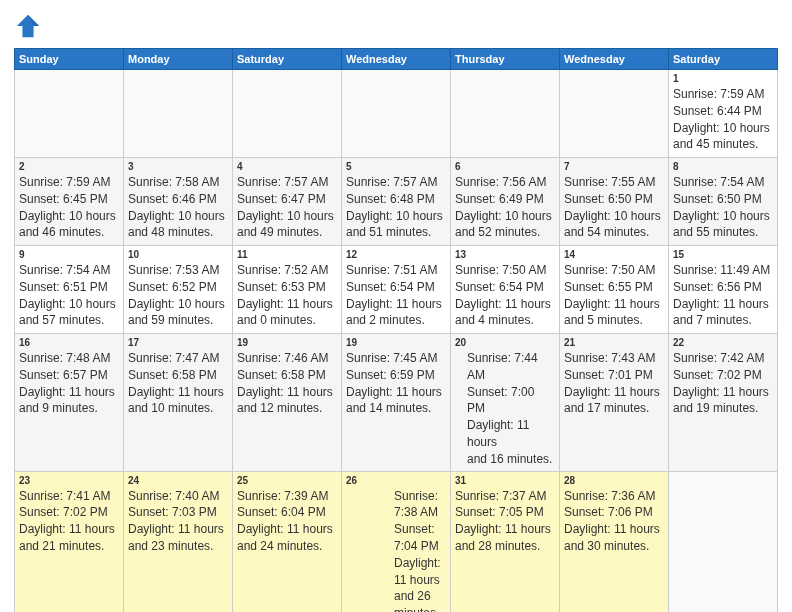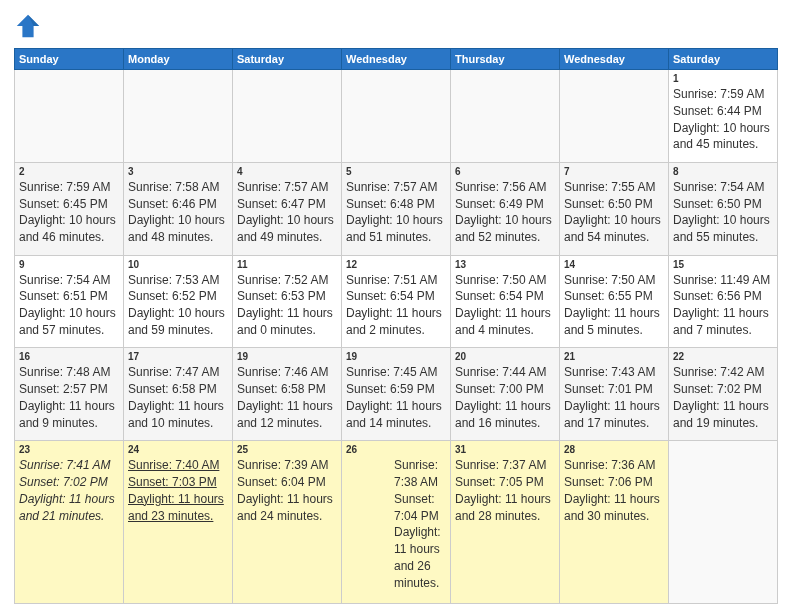--- a/index.html
+++ b/index.html
@@ -253,21 +253,21 @@
             <div class="day-info" style="white-space: pre-line;">Sunrise: 11:49 AM
 Sunset: 6:56 PM
 Daylight: 11 hours
 and 7 minutes.</div>
           </td>
         </tr>
         <tr class="row-week4">
           <td>
             <span class="day-num">16</span>
             <div class="day-info" style="white-space: pre-line;">Sunrise: 7:48 AM
-Sunset: 2:57 PM
+Sunset: 6:57 PM
 Daylight: 11 hours
 and 9 minutes.</div>
           </td>
           <td>
             <span class="day-num">17</span>
             <div class="day-info" style="white-space: pre-line;">Sunrise: 7:47 AM
 Sunset: 6:58 PM
 Daylight: 11 hours
 and 10 minutes.</div>
           </td>
@@ -280,21 +280,21 @@
           </td>
           <td>
             <span class="day-num">19</span>
             <div class="day-info" style="white-space: pre-line;">Sunrise: 7:45 AM
 Sunset: 6:59 PM
 Daylight: 11 hours
 and 14 minutes.</div>
           </td>
           <td>
             <span class="day-num">20</span>
-            <div class="day-info" style="white-space: pre-line;">Sunrise: 7:44 AM
+            <div class="day-info" style="white-space: pre-line; margin-left: 12px;">Sunrise: 7:44 AM
 Sunset: 7:00 PM
 Daylight: 11 hours
 and 16 minutes.</div>
           </td>
           <td>
             <span class="day-num">21</span>
             <div class="day-info" style="white-space: pre-line;">Sunrise: 7:43 AM
 Sunset: 7:01 PM
 Daylight: 11 hours
 and 17 minutes.</div>
@@ -303,28 +303,28 @@
             <span class="day-num">22</span>
             <div class="day-info" style="white-space: pre-line;">Sunrise: 7:42 AM
 Sunset: 7:02 PM
 Daylight: 11 hours
 and 19 minutes.</div>
           </td>
         </tr>
         <tr class="row-week5">
           <td>
             <span class="day-num">23</span>
-            <div class="day-info" style="white-space: pre-line; font-style: italic;">Sunrise: 7:41 AM
+            <div class="day-info" style="white-space: pre-line;">Sunrise: 7:41 AM
 Sunset: 7:02 PM
 Daylight: 11 hours
 and 21 minutes.</div>
           </td>
           <td>
             <span class="day-num">24</span>
-            <div class="day-info" style="white-space: pre-line; text-decoration: underline;">Sunrise: 7:40 AM
+            <div class="day-info" style="white-space: pre-line;">Sunrise: 7:40 AM
 Sunset: 7:03 PM
 Daylight: 11 hours
 and 23 minutes.</div>
           </td>
           <td>
             <span class="day-num">25</span>
             <div class="day-info" style="white-space: pre-line;">Sunrise: 7:39 AM
 Sunset: 6:04 PM
 Daylight: 11 hours
 and 24 minutes.</div>

